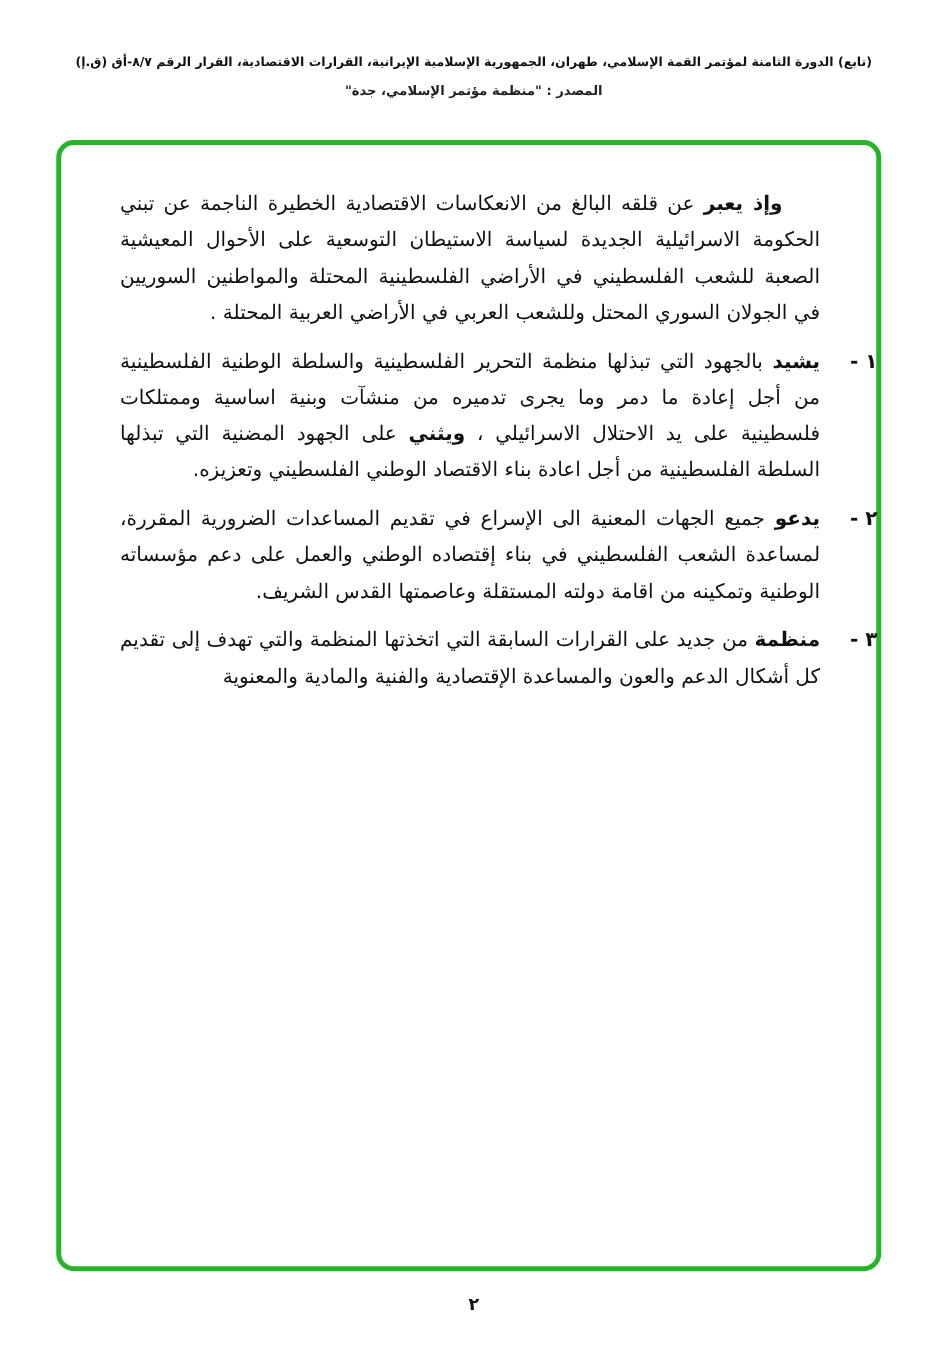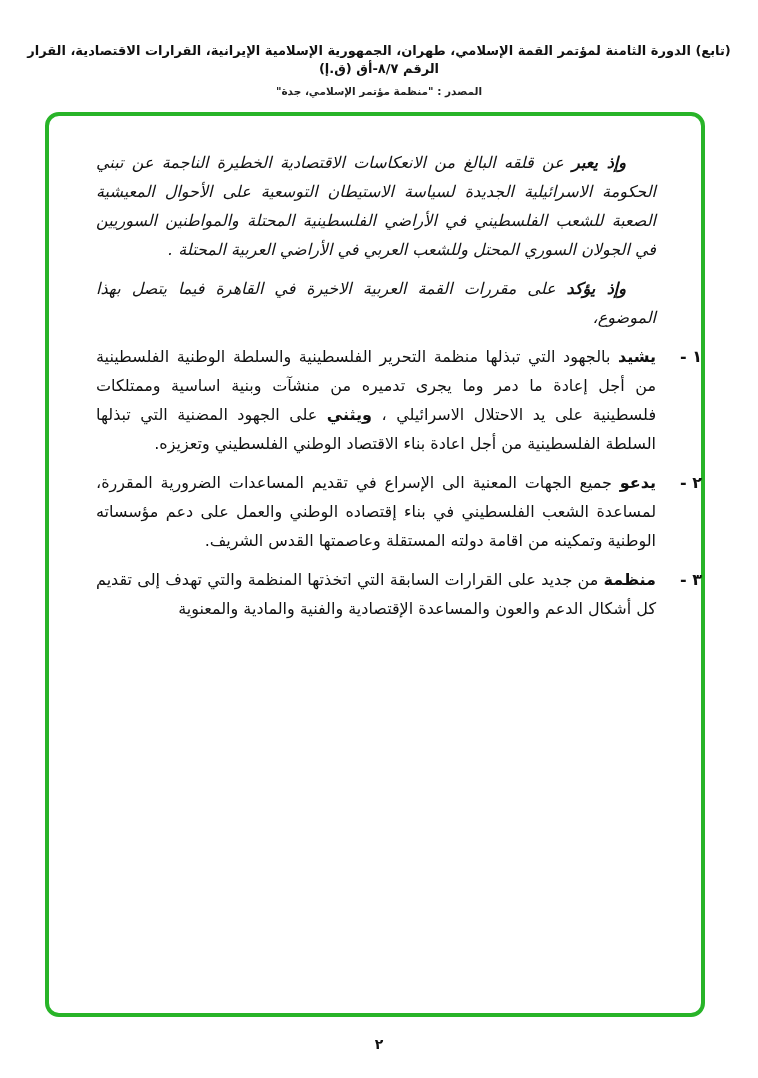--- a/index.html
+++ b/index.html
@@ -18,21 +18,21 @@
   }
   .header {
     position: absolute;
     top: 42px;
     left: 20px;
     right: 20px;
     text-align: center;
     direction: rtl;
   }
   .header-line1 {
-    font-size: 13px;
+    font-size: 10px;
     font-weight: bold;
     line-height: 18px;
   }
   .header-line2 {
     font-size: 10.5px;
     font-weight: bold;
     margin-top: 7px;
     color: #222222;
   }
   .green-box {
@@ -52,21 +52,20 @@
     right: 102px;
     width: 560px;
     direction: rtl;
     text-align: justify;
     font-size: 16px;
     line-height: 29px;
   }
   .para {
     margin: 0 0 10px 0;
     text-indent: 30px;
-    font-style: italic;
   }
   .lead {
     font-weight: bold;
   }
   .item {
     position: relative;
     margin: 0 0 10px 0;
   }
   .item-marker {
     position: absolute;
@@ -96,21 +95,20 @@
   </div>
 
   <div class="green-box" style="border-color: rgb(40, 180, 40);"></div>
 
   <div class="content">
 
     <p class="para"><span class="lead">وإذ يعبر</span> <span>عن قلقه البالغ من الانعكاسات الاقتصادية الخطيرة الناجمة عن تبني الحكومة الاسرائيلية الجديدة لسياسة الاستيطان التوسعية على الأحوال المعيشية الصعبة للشعب الفلسطيني في الأراضي الفلسطينية المحتلة والمواطنين السوريين في الجولان السوري المحتل وللشعب العربي في الأراضي العربية المحتلة .</span></p>
 
 
 
-    <p class="para"><span class="lead">وإذ يؤكد</span> <span>على مقررات القمة العربية الاخيرة في القاهرة فيما يتصل بهذا الموضوع،</span></p>
 
 
     <p class="item"><span class="item-marker">١ -</span><span class="lead">يشيد</span> <span>بالجهود التي تبذلها منظمة التحرير الفلسطينية والسلطة الوطنية الفلسطينية من أجل إعادة ما دمر وما يجرى تدميره من منشآت وبنية اساسية وممتلكات فلسطينية على يد الاحتلال الاسرائيلي ،</span> <span class="lead">ويثني</span> <span>على الجهود المضنية التي تبذلها السلطة الفلسطينية من أجل اعادة بناء الاقتصاد الوطني الفلسطيني وتعزيزه.</span></p>
 
     <p class="item"><span class="item-marker">٢ -</span><span class="lead">يدعو</span> <span>جميع الجهات المعنية الى الإسراع في تقديم المساعدات الضرورية المقررة، لمساعدة الشعب الفلسطيني في بناء إقتصاده الوطني والعمل على دعم مؤسساته الوطنية وتمكينه من اقامة دولته المستقلة وعاصمتها القدس الشريف.</span></p>
 
     <p class="item"><span class="item-marker">٣ -</span><span class="lead">منظمة</span> <span>من جديد على القرارات السابقة التي اتخذتها المنظمة والتي تهدف إلى تقديم كل أشكال الدعم والعون والمساعدة الإقتصادية والفنية والمادية والمعنوية</span></p>
 
   </div>
 

